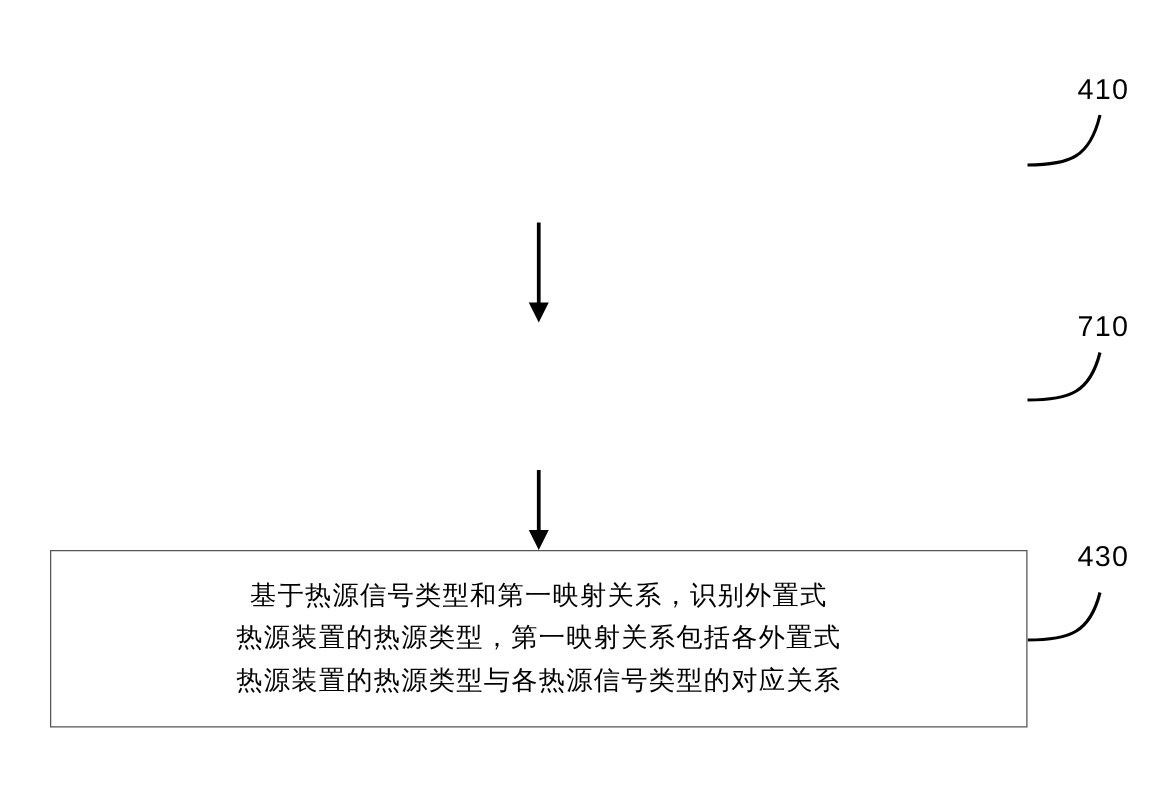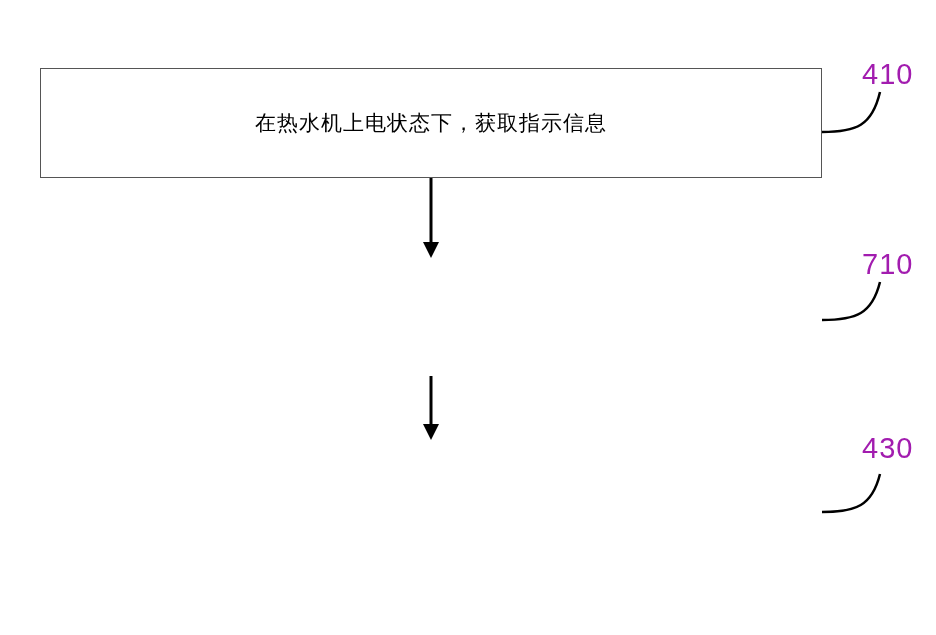--- a/index.html
+++ b/index.html
@@ -35,23 +35,23 @@
   .flow-box .box-text {
     font-size: 21px;
     line-height: 34px;
     letter-spacing: 1px;
     color: #000000;
     white-space: pre-line;
     padding: 0 14px;
   }
   .step-label {
     position: absolute;
-    font-size: 29px;
+    font-size: 23px;
     letter-spacing: 1px;
-    color: #a21caf;
+    color: #000000;
   }
   .svg-layer {
     position: absolute;
     left: 0;
     top: 0;
     width: 936px;
     height: 635px;
     pointer-events: none;
   }
   
@@ -76,22 +76,24 @@
     <line x1="431" y1="376" x2="431" y2="428" stroke="#000000" stroke-width="3"></line>
     <polygon points="431,440 423,424 439,424" fill="#000000"></polygon>
 
     <path d="M 822 132 C 856 132 872 126 880 92" stroke="#000000" stroke-width="2.5" fill="none"></path>
 
     <path d="M 822 320 C 856 320 872 314 880 282" stroke="#000000" stroke-width="2.5" fill="none"></path>
 
     <path d="M 822 512 C 856 512 872 506 880 474" stroke="#000000" stroke-width="2.5" fill="none"></path>
   </svg>
 
-  <div class="flow-box" id="box-410">
-    <div class="box-text">在热水机上电状态下，获取指示信息</div>
-  </div>
   <div class="step-label" id="label-410">410</div>
 
   <div class="step-label" id="label-420">710</div>
 
+  <div class="flow-box" id="box-430">
+    <div class="box-text">基于热源信号类型和第一映射关系，识别外置式
+热源装置的热源类型，第一映射关系包括各外置式
+热源装置的热源类型与各热源信号类型的对应关系</div>
+  </div>
   <div class="step-label" id="label-430">430</div>
 
 </div>
 
 </body></html>

